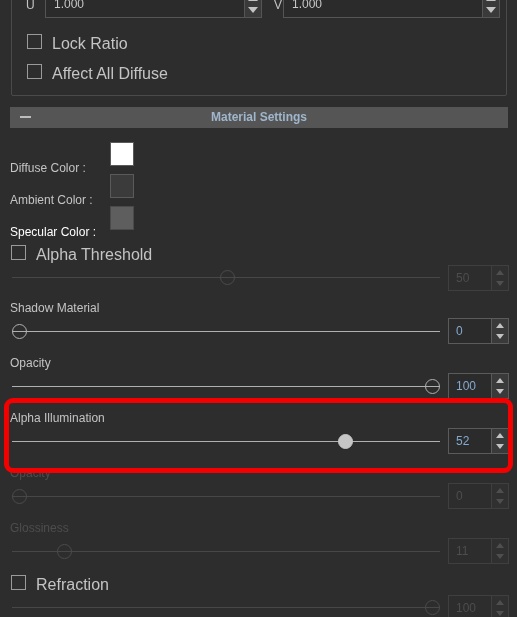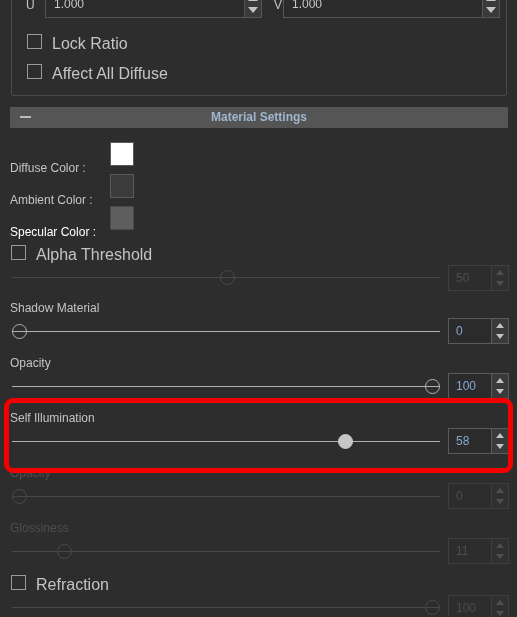--- a/index.html
+++ b/index.html
@@ -197,25 +197,25 @@
     <span class="numbox" style="top:17px;">
       <span class="nval">100</span>
       <span class="nspin">
         <i class="ar up"></i>
         <i class="ar dn"></i>
       </span>
     </span>
   </div>
 
   <div class="srow" style="top:411px;height:50px;">
-    <span class="slab">Self Illumination</span>
+    <span class="slab">Alpha Illumination</span>
     <span class="track" style="top:30px;width:428px;"></span>
     <span class="handle filled" style="left:338px;top:23px;"></span>
     <span class="numbox" style="top:17px;">
-      <span class="nval">58</span>
+      <span class="nval">52</span>
       <span class="nspin">
         <i class="ar up"></i>
         <i class="ar dn"></i>
       </span>
     </span>
   </div>
 
   <div class="srow" style="top:466px;height:50px;">
     <span class="slab dim">Opacity</span>
     <span class="track dim" style="top:30px;width:428px;"></span>

